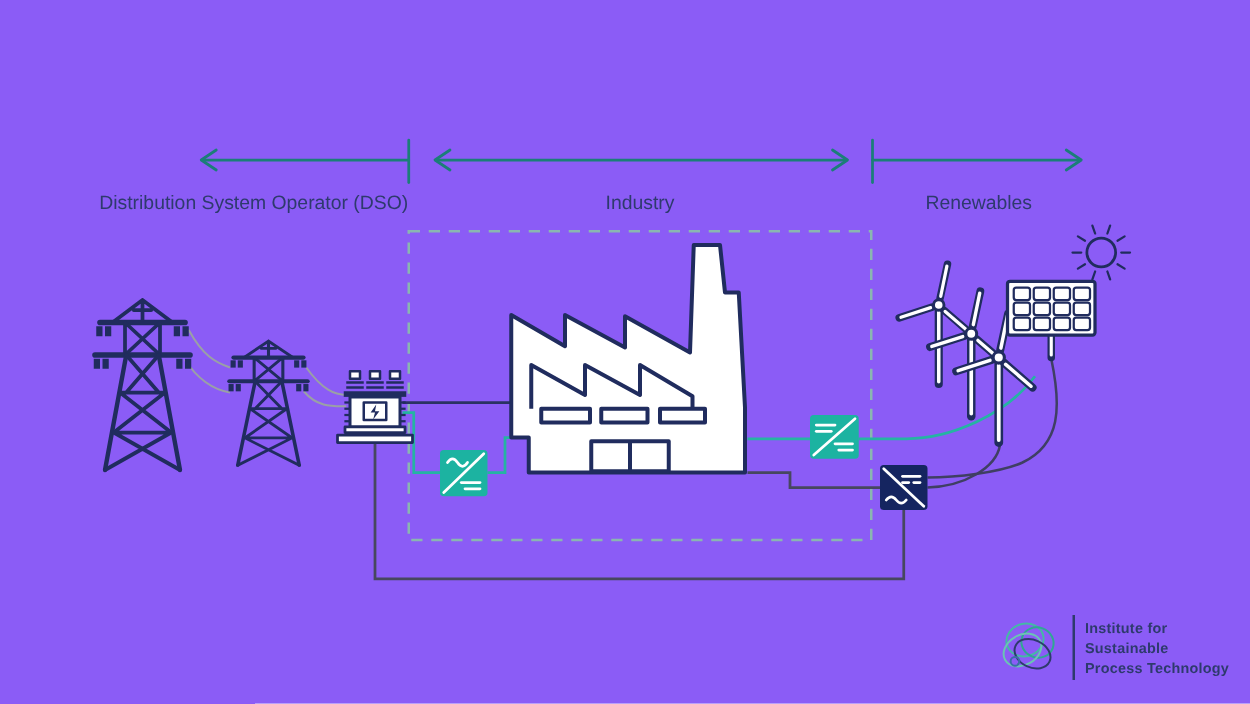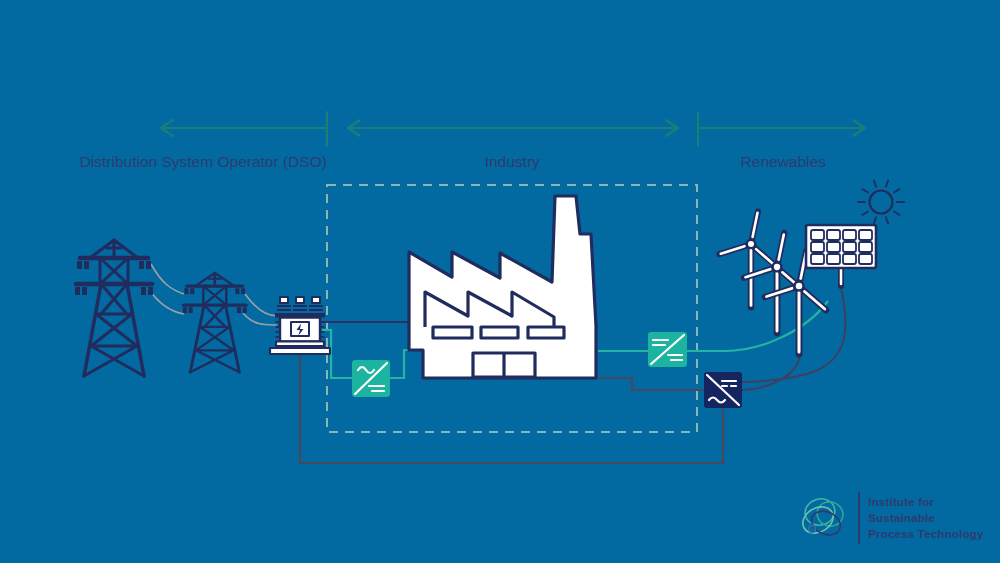--- a/index.html
+++ b/index.html
@@ -1,16 +1,16 @@
 <!DOCTYPE html>
 <html><head>
 <meta charset="utf-8">
 <style>
   html,body{margin:0;padding:0;background:#ffffff;}
-  .canvas{position:relative;width:1000px;height:563px;background:#0369a1;overflow:hidden;
+  .canvas{position:relative;width:1000px;height:563px;background:#8b5cf6;overflow:hidden;
           font-family:"Liberation Sans",sans-serif;}
   svg text{font-family:"Liberation Sans",sans-serif;}
   .section-label{font-size:15.5px;fill:#2e3a6d;}
   .logo-text{font-size:11.5px;font-weight:bold;fill:#2e3a6d;letter-spacing:.2px;}
 </style>
 </head>
 <body>
 
 <div class="canvas">
 <svg width="1000" height="563" viewBox="0 0 1000 563" xmlns="http://www.w3.org/2000/svg">

